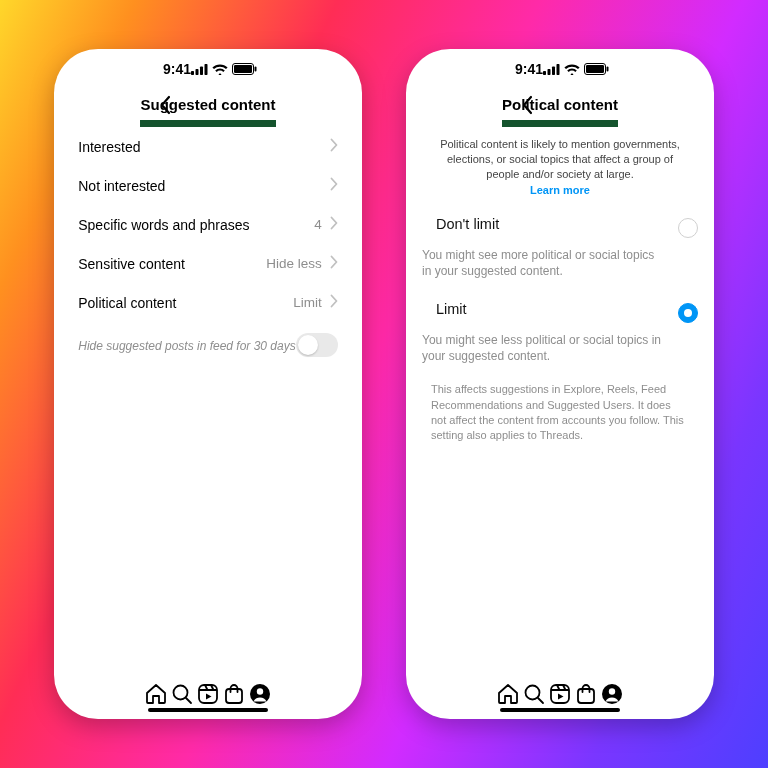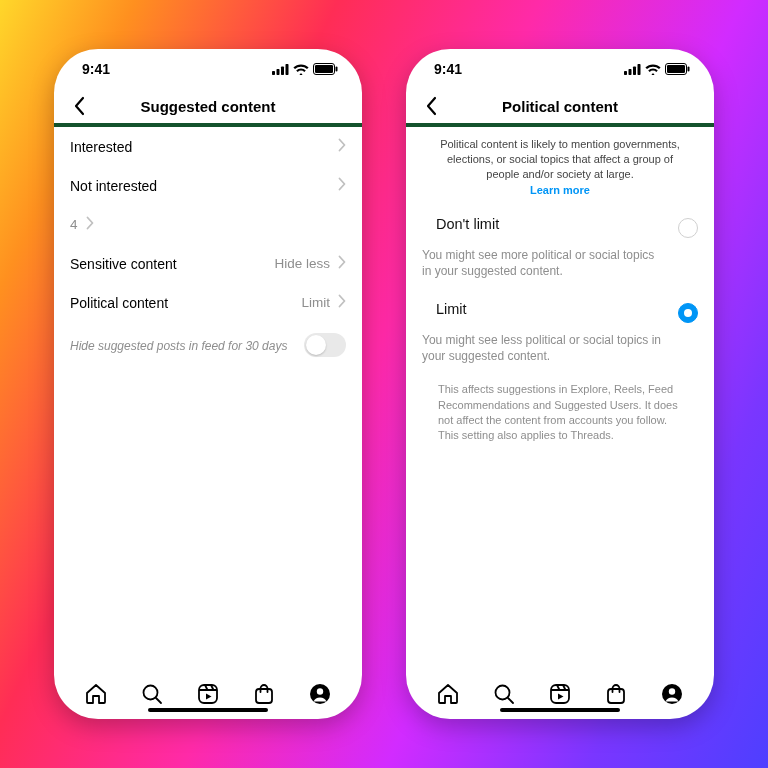--- a/index.html
+++ b/index.html
@@ -15,39 +15,40 @@
   .phone {
     width: 308px;
     height: 670px;
     background: #fff;
     border-radius: 44px;
     box-shadow: 0 8px 24px rgba(0,0,0,.25);
     display: flex;
     flex-direction: column;
     overflow: hidden;
     position: relative;
+    align-items: center;
   }
   .status-bar {
     height: 40px;
     display: flex;
     align-items: center;
     justify-content: space-between;
     padding: 0 24px 0 28px;
     font-size: 14px;
     font-weight: 600;
   }
   .status-right { display:flex; align-items:center; gap:4px; }
   .signal-icon, .wifi-icon, .battery-icon { display:inline-flex; }
   .header {
     display:flex;
     align-items:center;
     justify-content:center;
     height:38px;
     position:relative;
-    border-bottom:4px solid #14532d;
+    border-bottom:7px solid #14532d;
   }
   .header .back {
     position:absolute;
     left:10px;
     top:50%;
     transform:translateY(-50%);
     width:30px;height:30px;
     display:flex;align-items:center;justify-content:center;
   }
   .header-title { font-size:15px; font-weight:600; }
@@ -95,21 +96,21 @@
   .option .desc { font-size:12px; color:#8e8e8e; margin-top:15px; line-height:1.35;}
   .radio {
     width:20px;height:20px;border-radius:50%;border:1.5px solid #d0d0d0;flex:none;margin-top:2px;
   }
   .radio.selected { border-color:#0095f6; background:#0095f6; position:relative;}
   .radio.selected::after{
     content:"";position:absolute;left:50%;top:50%;transform:translate(-50%,-50%);
     width:8px;height:8px;border-radius:50%;background:#fff;
   }
   .footnote {
-    font-size:11px;color:#8e8e8e;padding:6px 32px;line-height:1.4;
+    font-size:11px;color:#8e8e8e;padding:6px 25px;line-height:1.4;
   }
   .tabbar {
     height:50px;
     display:flex;
     align-items:center;
     justify-content:space-around;
     padding:0 14px;
   }
   .tabbar .tab { width:26px;height:26px;display:flex;align-items:center;justify-content:center;}
   .home-ind {
@@ -169,20 +170,21 @@
       <span>Not interested</span>
       <span class="right">
           <span class="chev">
         <svg width="8" height="14" viewBox="0 0 8 14">
               <path d="M1.5 1.5L6.5 7l-5 5.5" stroke="#c0c0c0" stroke-width="1.8" fill="none" stroke-linecap="round" stroke-linejoin="round"></path>
             </svg>
       </span>
         </span>
     </div>
     <div class="row">
+      <span>Specific words and phrases</span>
       <span class="right">
         <span>4</span>
         <span class="chev">
           <svg width="8" height="14" viewBox="0 0 8 14">
               <path d="M1.5 1.5L6.5 7l-5 5.5" stroke="#c0c0c0" stroke-width="1.8" fill="none" stroke-linecap="round" stroke-linejoin="round"></path>
             </svg>
         </span>
       </span>
     </div>
     <div class="row">

